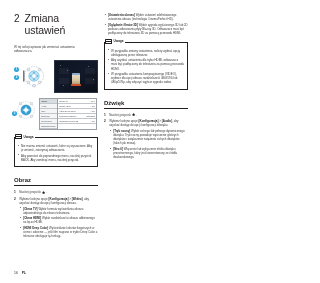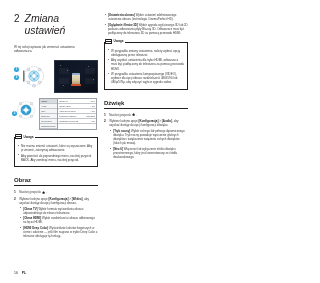--- a/index.html
+++ b/index.html
@@ -50,21 +50,20 @@
     font-weight: 400;
     color: #231f20;
     line-height: 11px;
   }
   .chapter-title {
     font-size: 10.5px;
     font-weight: 400;
     line-height: 11.5px;
     color: #231f20;
     letter-spacing: -0.1px;
-    font-style: italic;
   }
   .chapter-intro {
     margin-top: 9px;
     font-size: 3.1px;
     line-height: 4.4px;
     color: #3a3a3a;
     max-width: 78px;
   }
 
   

